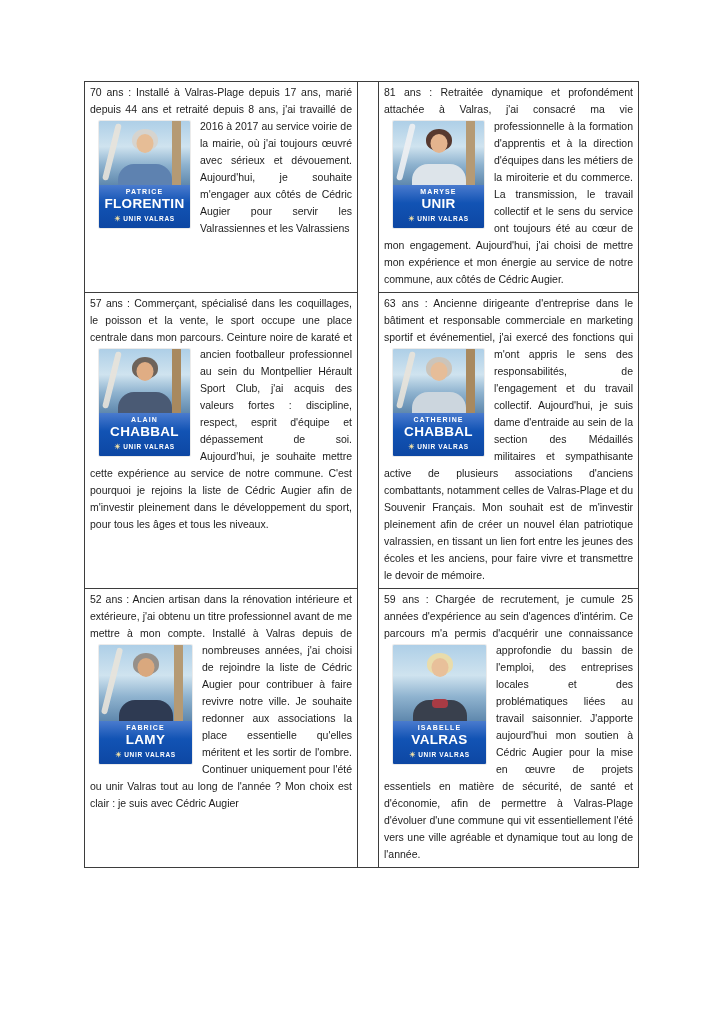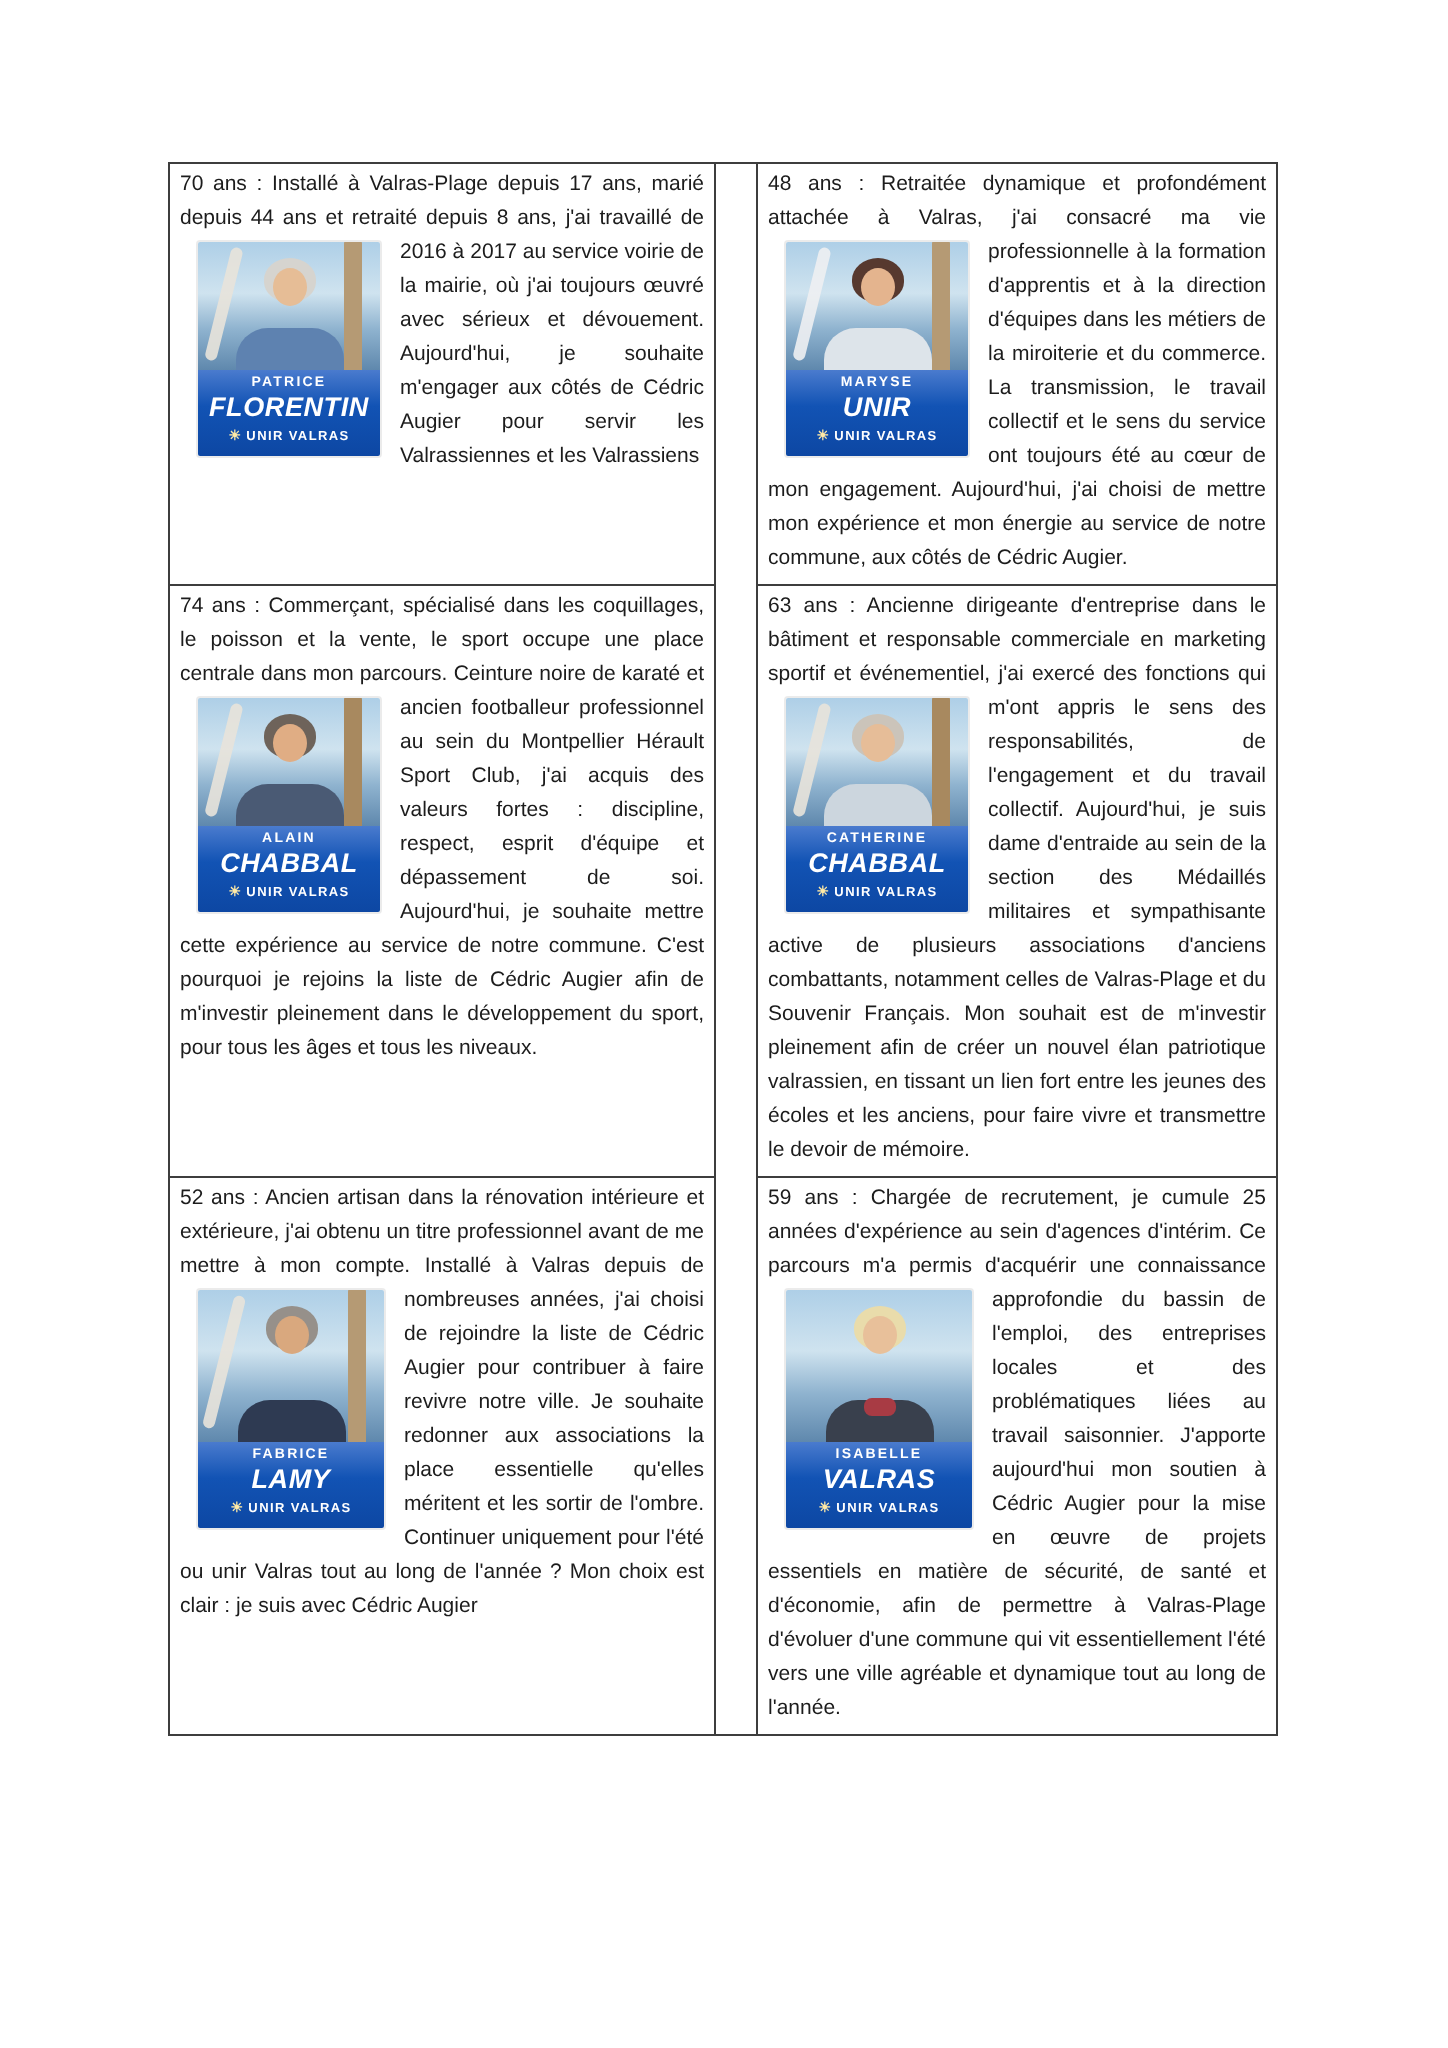--- a/index.html
+++ b/index.html
@@ -87,21 +87,20 @@
     line-height: 8px;
     font-weight: 700;
     letter-spacing: 1.1px;
     color: #ffffff;
   }
   .last {
     display: block;
     font-size: 13.5px;
     line-height: 15px;
     font-weight: 700;
-    font-style: italic;
     letter-spacing: 0.3px;
     color: #ffffff;
     white-space: nowrap;
   }
   .list-line {
     display: block;
     margin-top: 4px;
     font-size: 6.5px;
     line-height: 8px;
     font-weight: 700;
@@ -140,21 +139,21 @@
               <span class="last">FLORENTIN</span>
               <span class="list-line"><span class="sun">☀</span><span>UNIR VALRAS</span></span>
             </span>
           </span>
           <span>2016 à 2017 au service voirie de la mairie, où j'ai toujours œuvré avec sérieux et dévouement. Aujourd'hui, je souhaite m'engager aux côtés de Cédric Augier pour servir les Valrassiennes et les Valrassiens</span>
         </p>
       </td>
       <td class="gap-cell" rowspan="3"></td>
       <td class="cell">
         <p class="bio">
-          <span>48 ans : Retraitée dynamique et profondément attachée à Valras, j'ai consacré ma vie</span>
+          <span>81 ans : Retraitée dynamique et profondément attachée à Valras, j'ai consacré ma vie</span>
           <span class="card">
             <span class="photo" style="--hair:#57392f;--skin:#e4b48e;--coat:#dde4ea;--palm:#b59a74;--arch:#eef0f2">
               <i class="arch"></i>
               <i class="palm"></i>
               <i class="hair"></i>
               <i class="face"></i>
               <i class="torso"></i>
               <i class="scarf"></i>
             </span>
             <span class="label">
@@ -164,21 +163,21 @@
             </span>
           </span>
           <span>professionnelle à la formation d'apprentis et à la direction d'équipes dans les métiers de la miroiterie et du commerce. La transmission, le travail collectif et le sens du service ont toujours été au cœur de mon engagement. Aujourd'hui, j'ai choisi de mettre mon expérience et mon énergie au service de notre commune, aux côtés de Cédric Augier.</span>
         </p>
       </td>
     </tr>
 
     <tr class="r2">
       <td class="cell">
         <p class="bio">
-          <span>74 ans : Commerçant, spécialisé dans les coquillages, le poisson et la vente, le sport occupe une place centrale dans mon parcours. Ceinture noire de karaté et ancien</span>
+          <span>57 ans : Commerçant, spécialisé dans les coquillages, le poisson et la vente, le sport occupe une place centrale dans mon parcours. Ceinture noire de karaté et ancien</span>
           <span class="card">
             <span class="photo" style="--hair:#6e635a;--skin:#e0ad84;--coat:#4a5a74;--palm:#a8895f;--arch:#e8e3da">
               <i class="arch"></i>
               <i class="palm"></i>
               <i class="hair"></i>
               <i class="face"></i>
               <i class="torso"></i>
               <i class="scarf"></i>
             </span>
             <span class="label">

